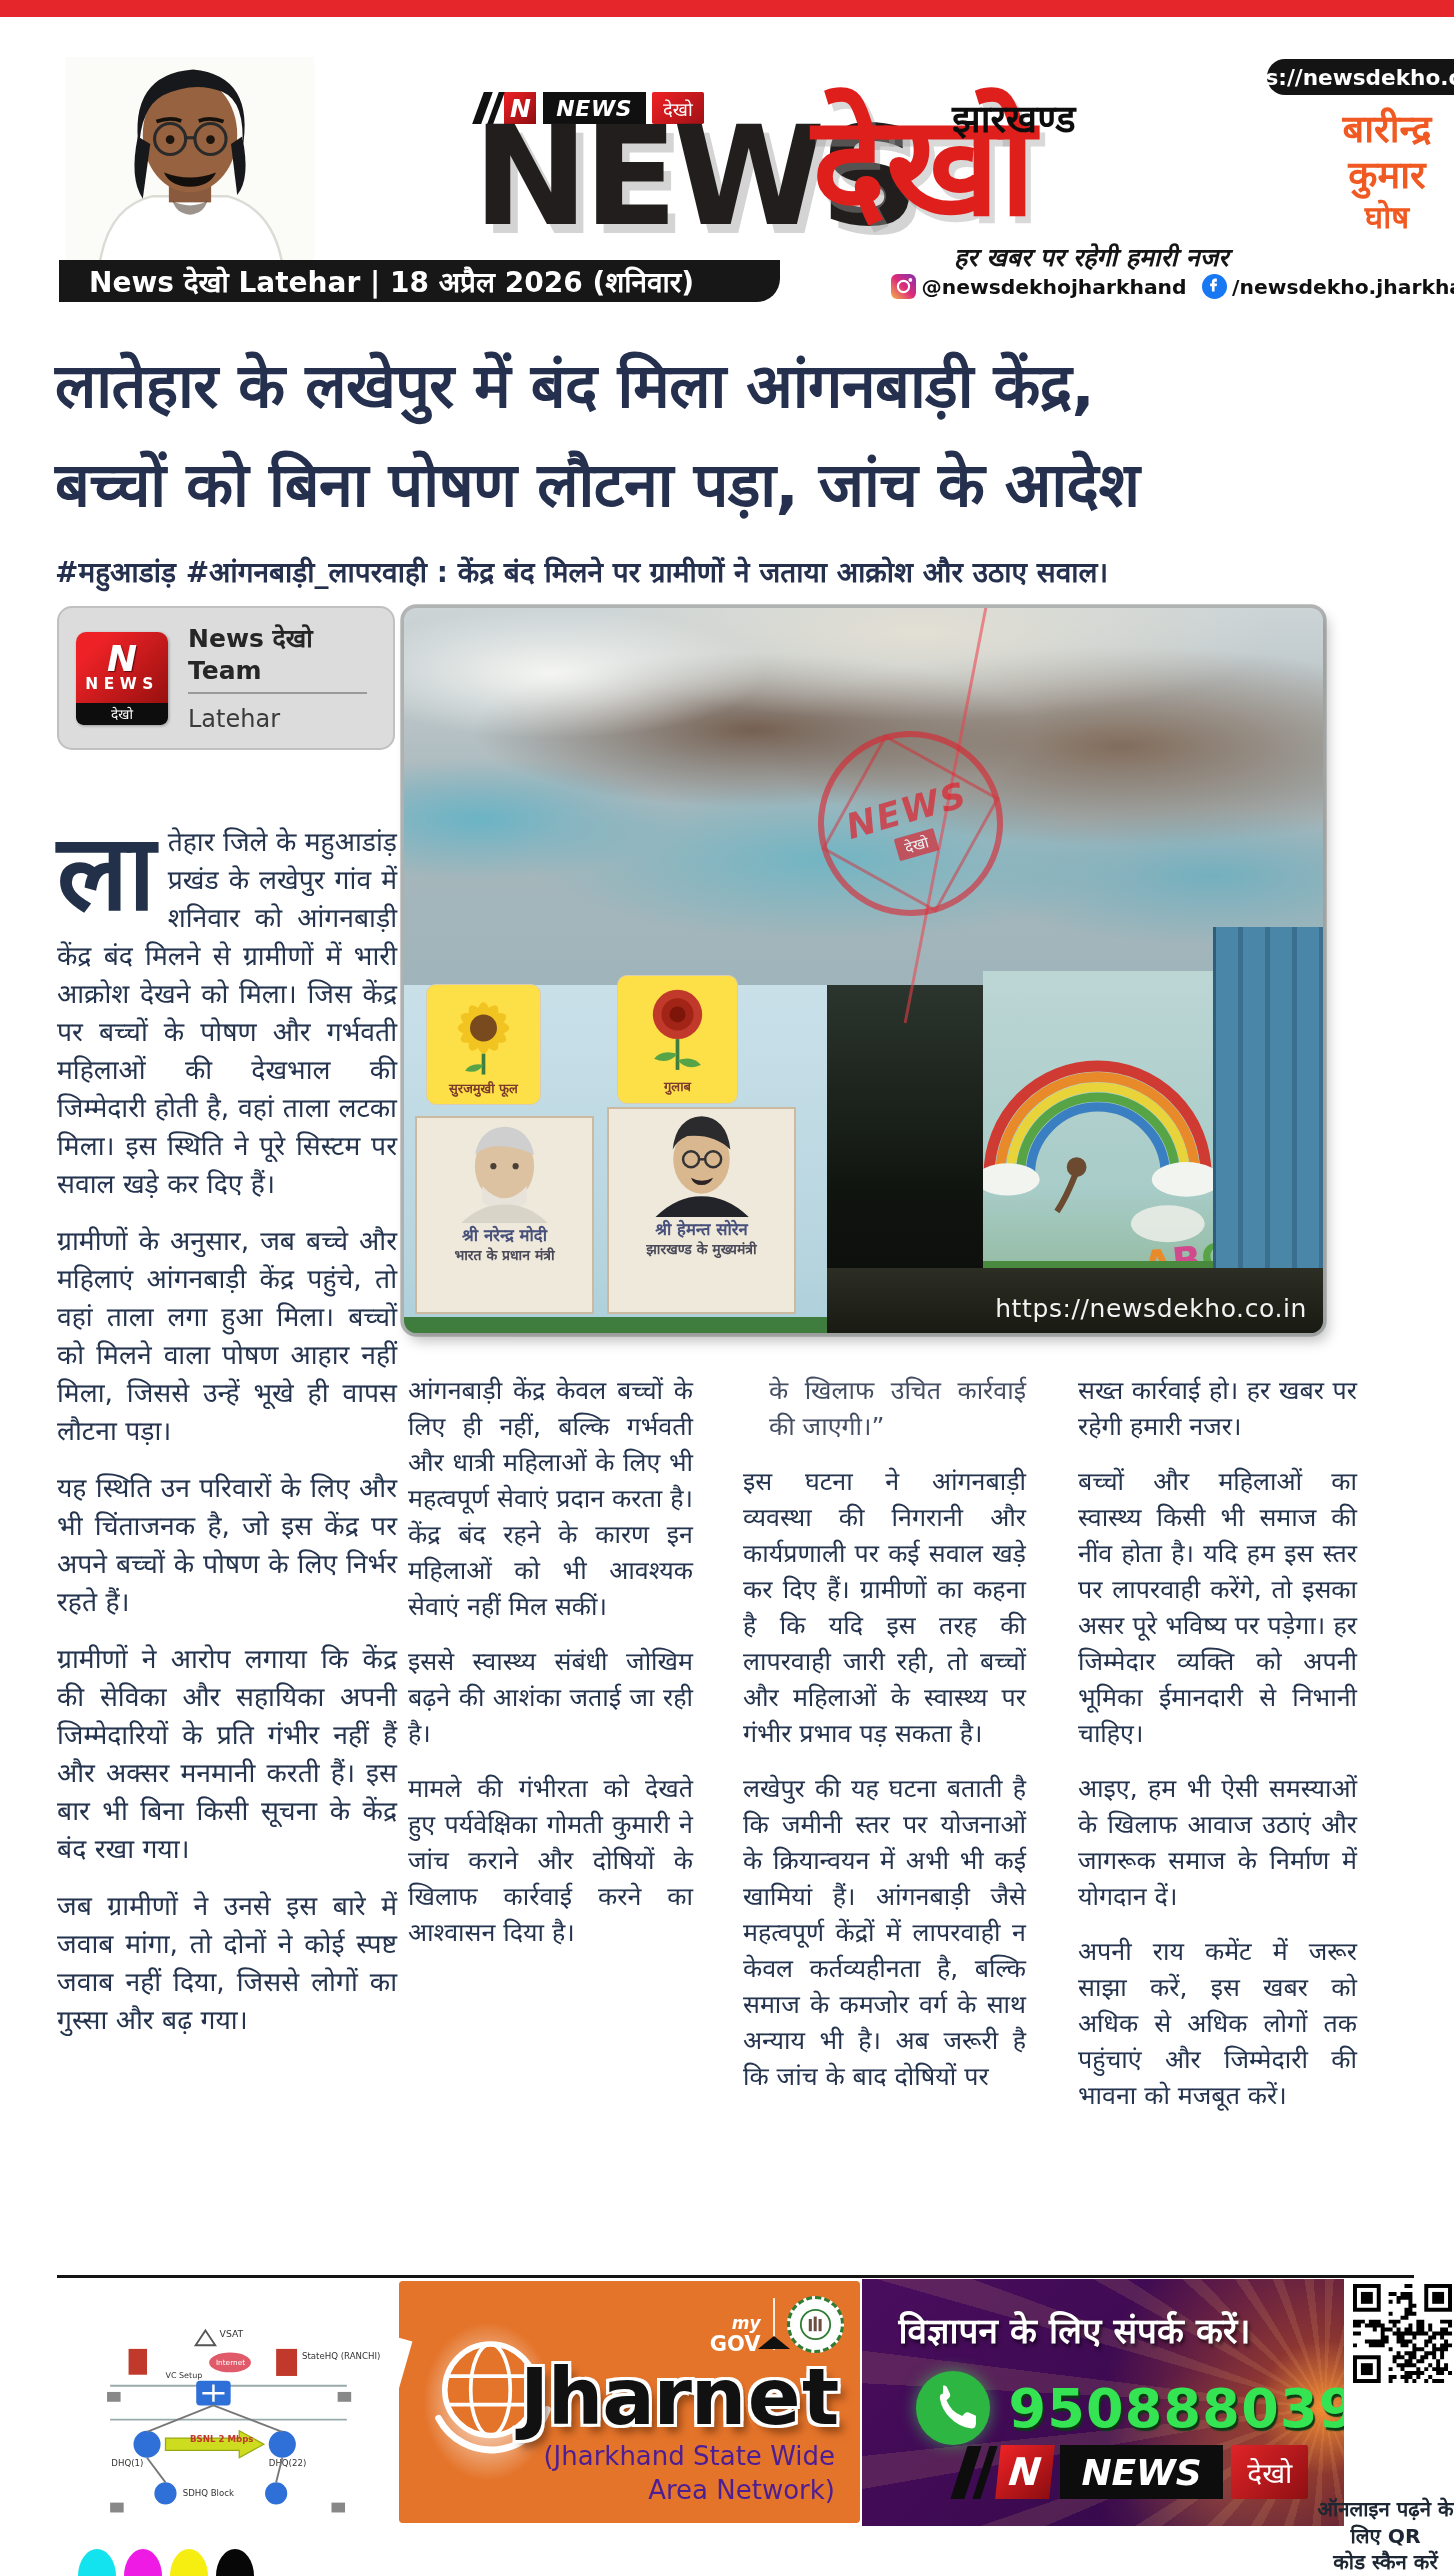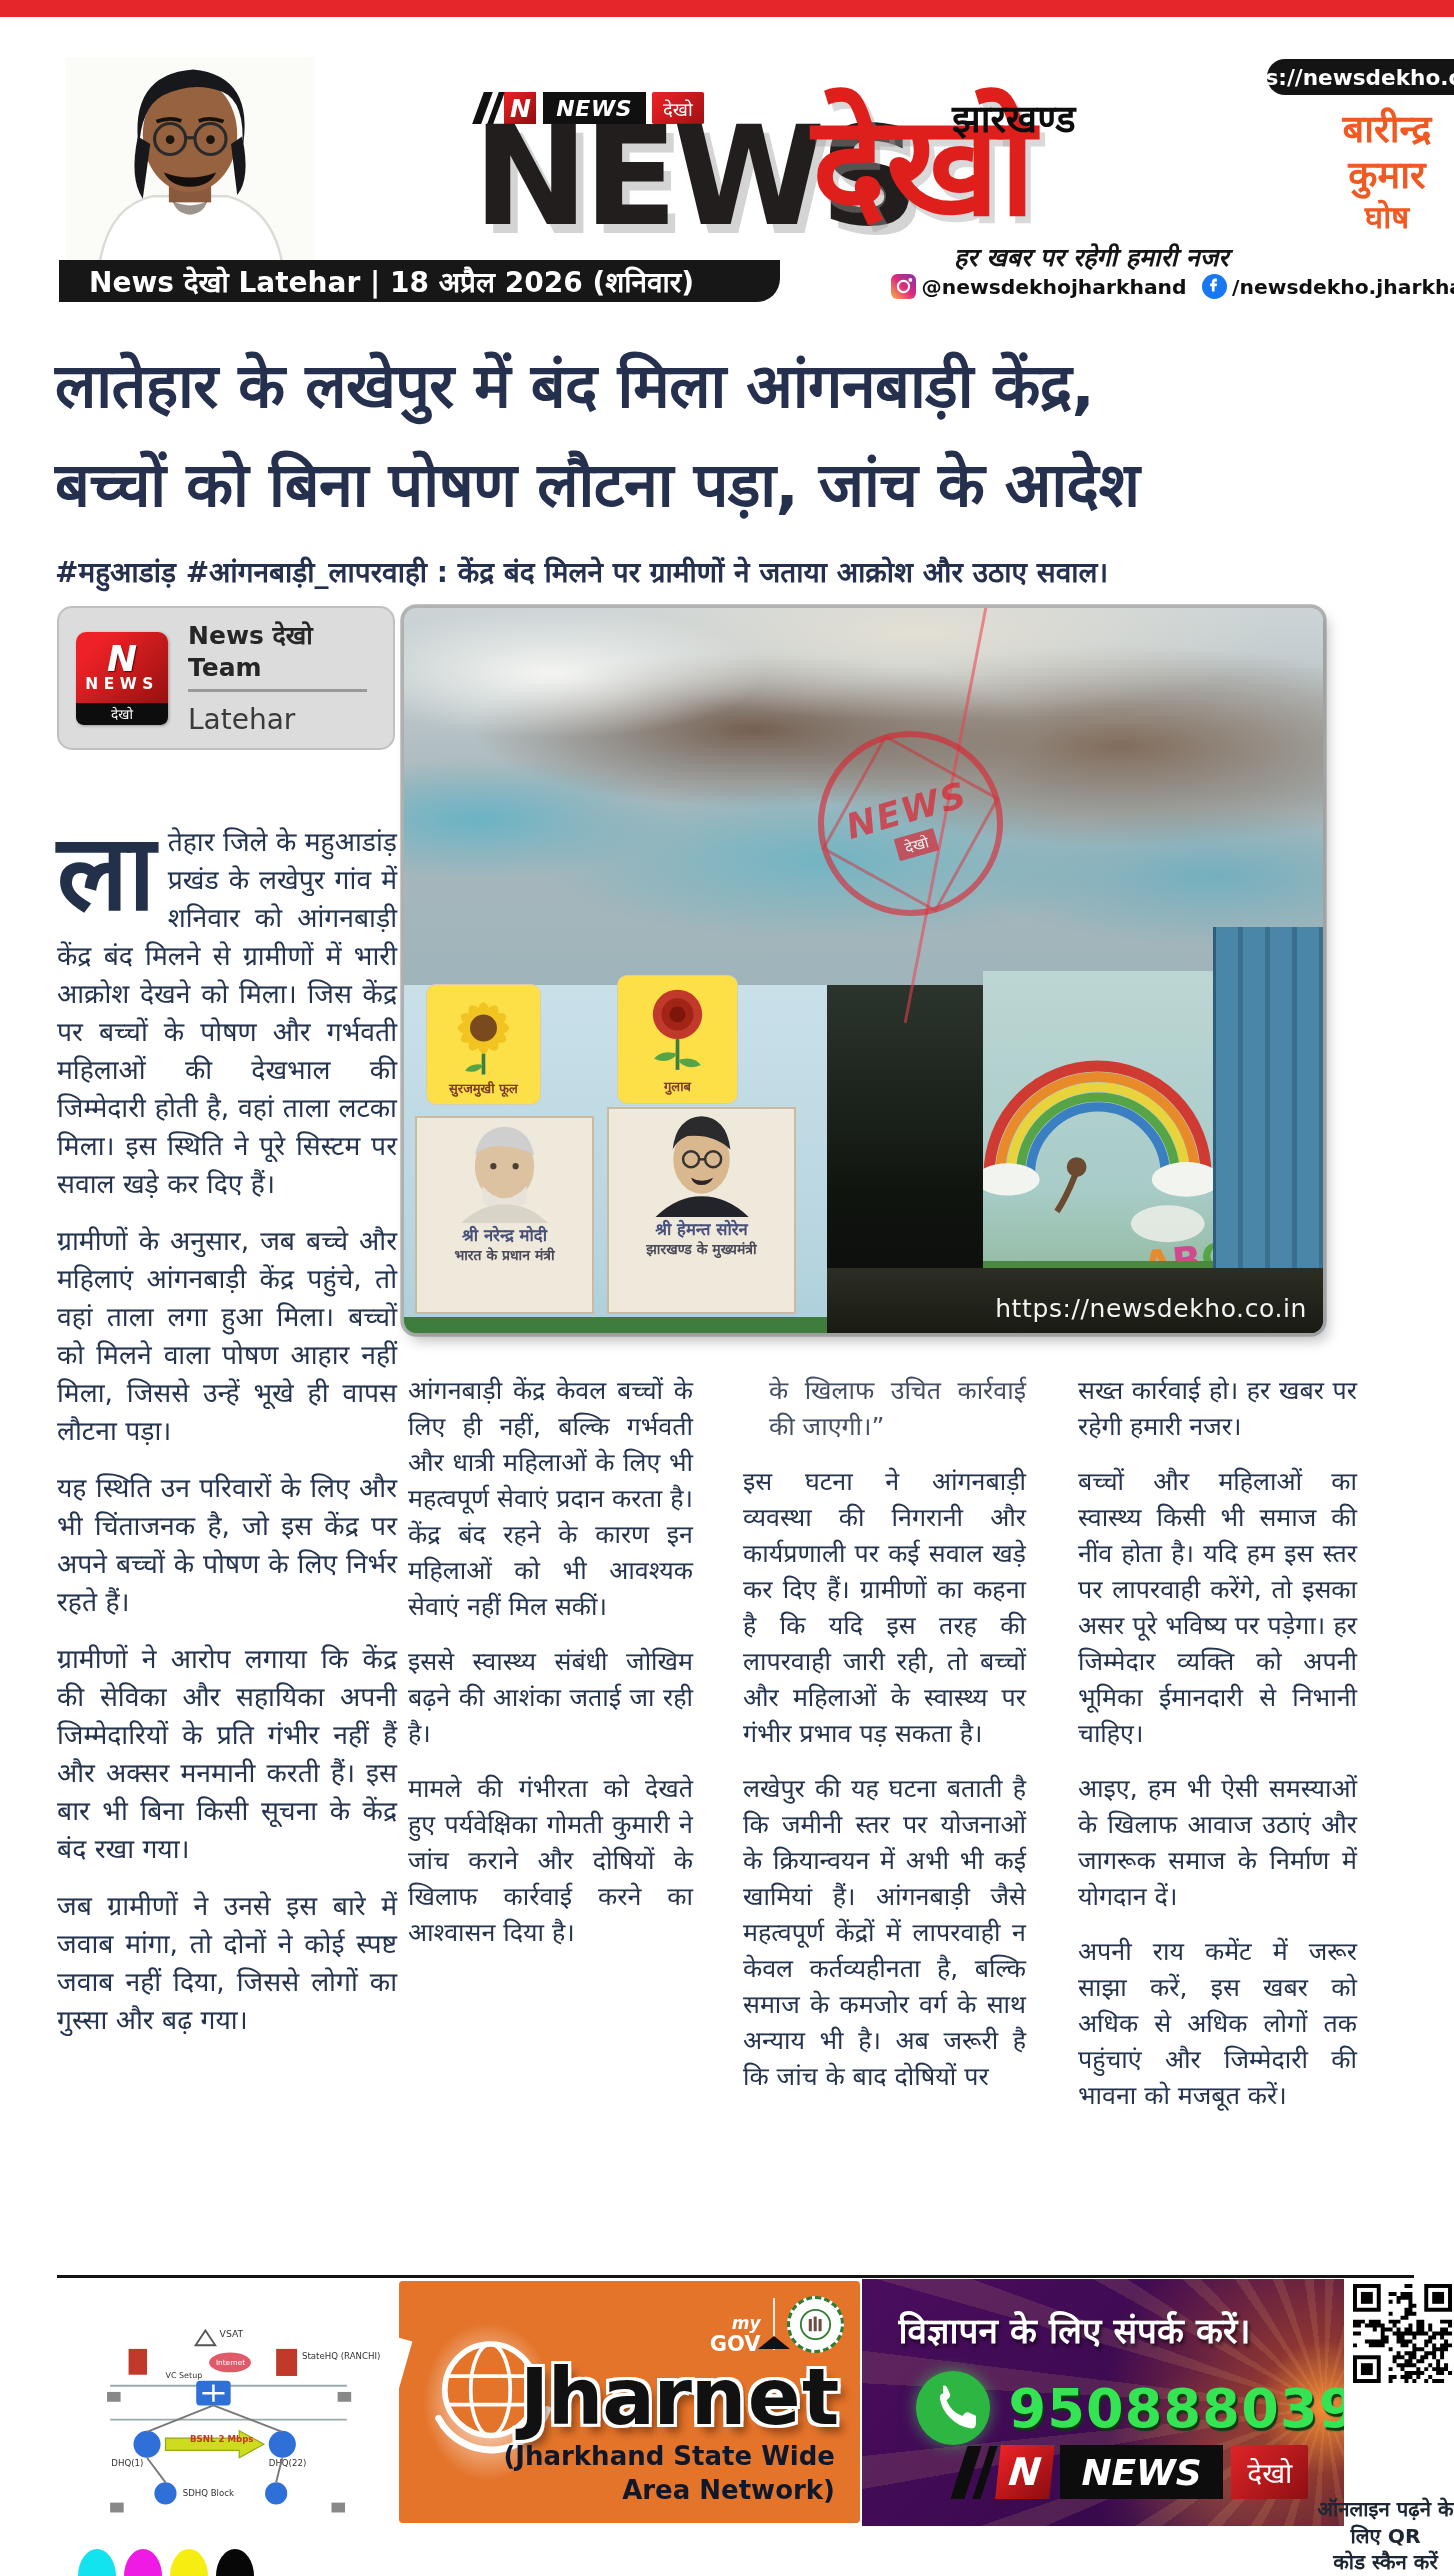--- a/index.html
+++ b/index.html
@@ -47,21 +47,21 @@
      display:flex;align-items:center;padding:0 17px;gap:20px;}
   .bl-logo{width:92px;flex:0 0 92px;filter:drop-shadow(1.2px 1.8px 1.8px rgba(0,0,0,.3));}
   .bl-top{height:71px;background:linear-gradient(135deg,#ee2226 20%,#97100f);border-radius:10px 10px 0 0;
      display:flex;flex-direction:column;align-items:center;justify-content:center;color:#fff;}
   .bl-top .n{font-size:36px;font-weight:800;font-style:italic;line-height:35px;text-shadow:1.2px 1.2px 1.2px #5c0606;}
   .bl-top .nw{font-size:15.4px;font-weight:700;letter-spacing:5.5px;line-height:17px;}
   .bl-strip{height:22px;background:#0d0d0d;border-radius:0 0 7.4px 7.4px;color:#fff;font-size:13.6px;
      display:flex;align-items:center;justify-content:center;}
   .bl-team{font-size:25px;font-weight:800;color:#262626;line-height:32px;}
   .bl-rule{width:179px;height:2.5px;background:#9a9a9a;margin:5px 0 11px;}
-  .bl-loc{font-size:28px;color:#3a3a3a;}
+  .bl-loc{font-size:24px;color:#3a3a3a;}
 
   
   .photo{left:404px;top:608px;width:919px;height:725px;border-radius:12.3px;overflow:hidden;background:#9fb3b8;
      box-shadow:0 0 0 3.7px rgba(128,132,132,.6),5px 7.4px 12.3px rgba(0,0,0,.25);}
   .ph-ceiling{left:0;top:0;width:100%;height:56%;
      background:
       radial-gradient(ellipse 345px 105px at 16% 16%,rgba(248,248,244,.95) 0%,transparent 62%),
       radial-gradient(ellipse 555px 136px at 56% 6%,rgba(230,225,212,.9) 0%,transparent 65%),
       radial-gradient(ellipse 468px 129px at 38% 30%,rgba(106,78,60,.85) 0%,transparent 60%),
       radial-gradient(ellipse 555px 154px at 78% 34%,rgba(118,88,66,.8) 0%,transparent 65%),
@@ -113,21 +113,21 @@
   .jh-mygov .t{color:#fff;text-align:right;font-weight:800;line-height:21px;font-size:21px;margin-top:20px;}
   .jh-mygov .t .my{font-style:italic;font-weight:600;font-size:17px;display:block;}
   .jh-div{width:1.8px;height:52px;background:rgba(255,255,255,.85);}
   .jh-emblem{width:57px;height:57px;border-radius:50%;background:#fff;border:3.7px dashed #2e7d32;
      display:flex;align-items:center;justify-content:center;}
   .jh-title{position:absolute;right:22px;top:71px;font-size:78px;font-weight:900;color:#111;letter-spacing:-1.2px;
      text-shadow:-3.1px -3.1px 0 #fff,3.1px -3.1px 0 #fff,-3.1px 3.1px 0 #fff,3.1px 3.1px 0 #fff,6.2px 8px 8.6px rgba(70,25,0,.55);}
   .jh-e{position:relative;display:inline-block;background:#e4742a;border-radius:50%;padding:0 2.5px;}
   .jh-e::before{content:"";position:absolute;left:50%;top:-16px;transform:translateX(-50%);
      border-left:16px solid transparent;border-right:16px solid transparent;border-bottom:13.6px solid #111;}
-  .jh-sub{position:absolute;right:25px;bottom:16px;text-align:right;color:#0f172a;font-size:26px;font-weight:700;line-height:34px;}
+  .jh-sub{position:absolute;right:25px;bottom:16px;text-align:right;color:#4c1d95;font-size:26px;font-weight:400;line-height:34px;}
 
   .adbanner{left:862px;top:2279px;width:482px;height:247px;overflow:hidden;
      background:
       repeating-conic-gradient(from 0deg at 96% 52%,rgba(255,200,120,.12) 0 4deg,transparent 4deg 13deg),
       radial-gradient(circle at 96% 52%,rgba(255,150,50,.95) 0%,rgba(210,90,30,.55) 14%,rgba(120,30,70,0) 46%),
       radial-gradient(circle at 75% 85%,rgba(255,170,80,.25) 0%,transparent 30%),
       linear-gradient(135deg,#4a0d5e 0%,#3c0a50 55%,#2c0740 100%);}
   .ad-title{position:absolute;left:0;top:27px;width:425px;text-align:center;color:#fff;font-size:35px;font-weight:800;
      text-shadow:1.8px 2.5px 3.7px rgba(0,0,0,.6);}
   .ad-contact{position:absolute;left:54px;top:92px;display:flex;align-items:center;gap:18.5px;cursor:pointer;}

